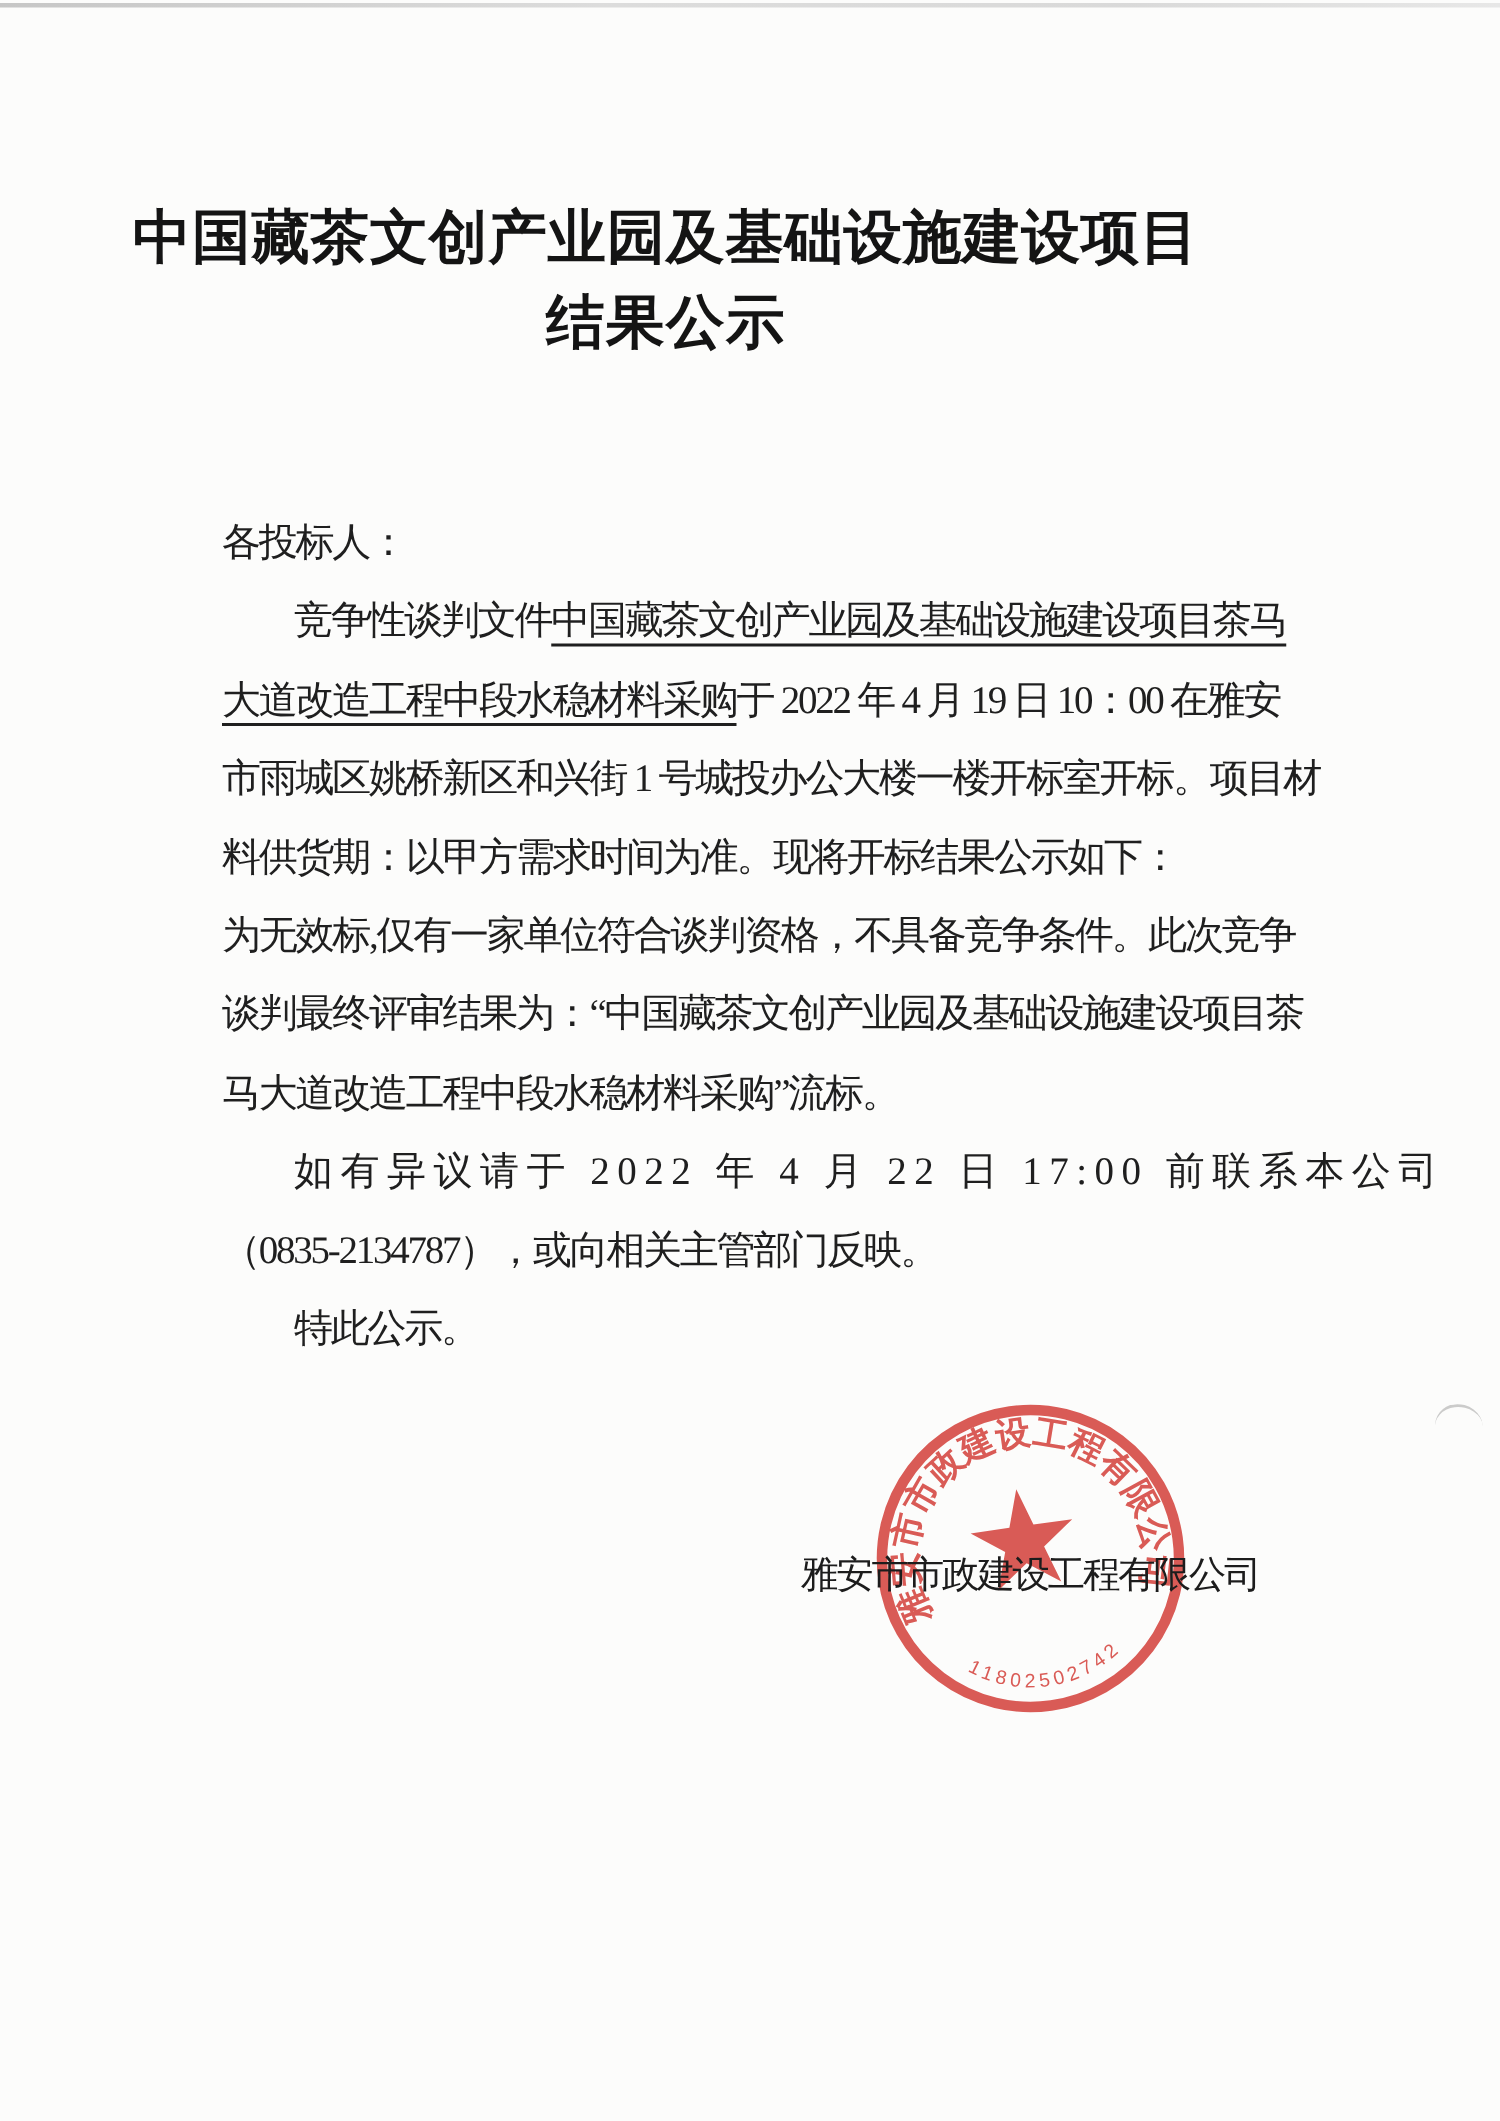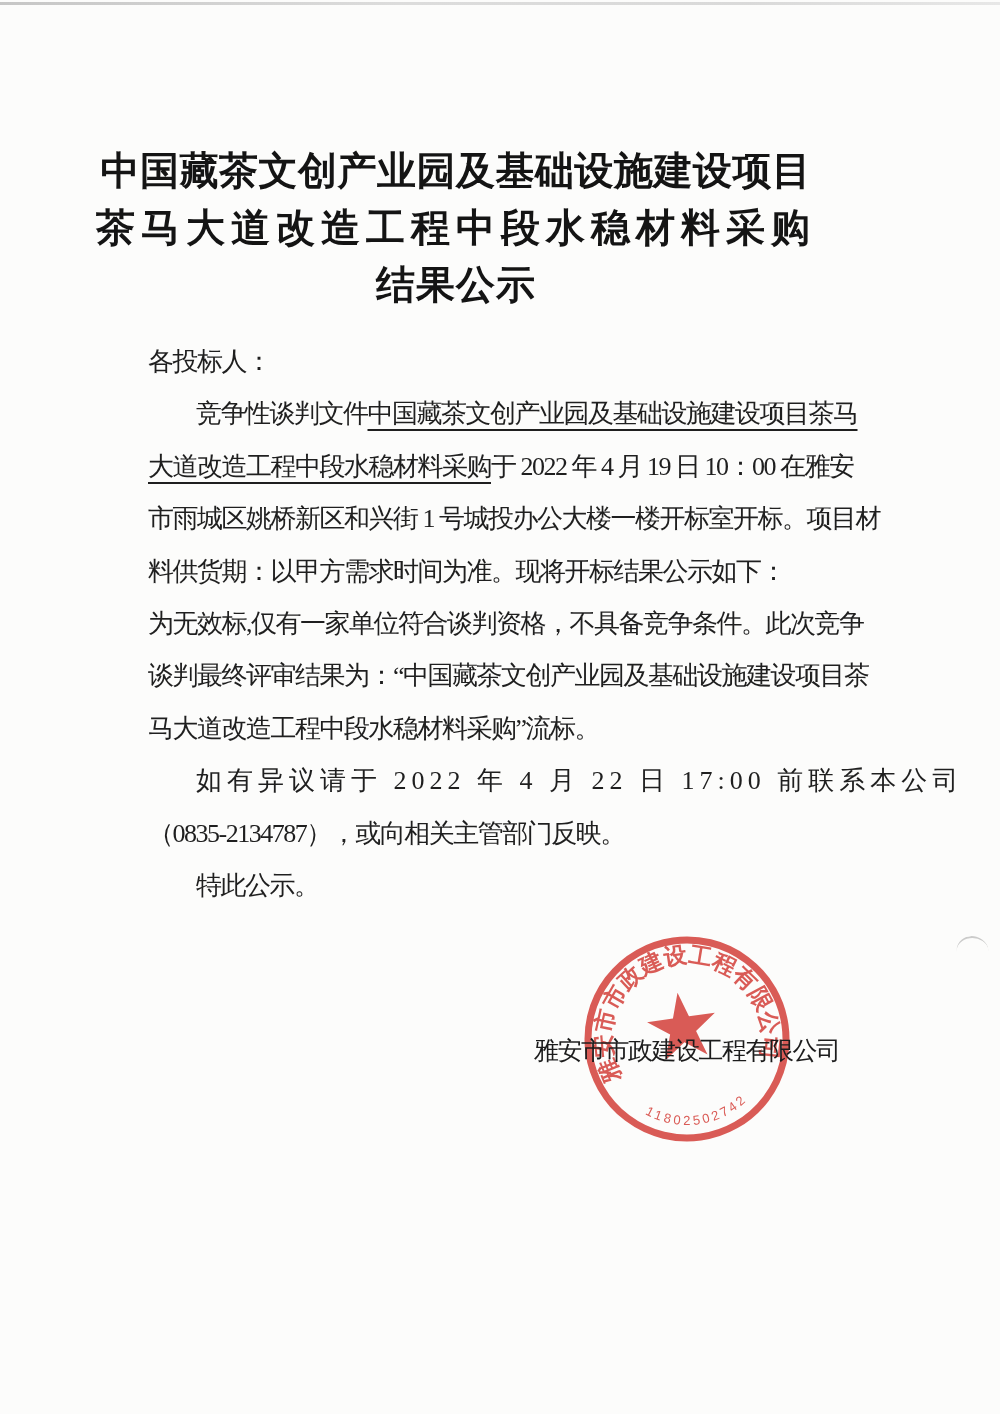--- a/index.html
+++ b/index.html
@@ -16,21 +16,21 @@
     position:absolute;top:2px;left:0;width:100%;height:3px;
     background:linear-gradient(to right,#9a9a9a 0%,#c2c2c2 40%,#bdbdbd 75%,#d6d6d6 100%);
     opacity:.55;
   }
   .pen-mark{
     position:absolute;left:956px;top:936px;width:32px;height:16px;
     border-top:2px solid #9b9b9b;border-radius:50% 60% 0 0/90% 100% 0 0;
     transform:rotate(-6deg);opacity:.5;
   }
   .title{
-    position:absolute;top:130px;left:0;width:888px;margin:12px;
+    position:absolute;top:130px;left:0;width:888px;margin:0;
     text-align:center;
     font-family:"Liberation Sans","DejaVu Sans",sans-serif;
     font-weight:bold;color:#141414;
     font-size:39px;line-height:57px;letter-spacing:0.5px;
   }
   .title .t2{letter-spacing:6px;}
   .title .t3{letter-spacing:1px;}
   .doc-body{
     position:absolute;left:148px;top:336px;width:724px;
     font-size:26px;line-height:52.4px;letter-spacing:-1.5px;
@@ -53,21 +53,20 @@
 </head>
 <body>
 
 <div class="page">
 
   <div class="scan-edge"></div>
   <div class="pen-mark"></div>
 
   <h1 class="title">
     <div class="t1">中国藏茶文创产业园及基础设施建设项目</div>
-    <div class="t2">茶马大道改造工程中段水稳材料采购</div>
     <div class="t3">结果公示</div>
   </h1>
 
   <div class="doc-body">
     <div class="line"><span>各投标人：</span></div>
     <div class="line indent"><span>竞争性谈判文件</span><span class="u">中国藏茶文创产业园及基础设施建设项目茶马</span></div>
     <div class="line"><span class="u">大道改造工程中段水稳材料采购</span><span>于 2022 年 4 月 19 日 10：00 在雅安</span></div>
     <div class="line"><span>市雨城区姚桥新区和兴街 1 号城投办公大楼一楼开标室开标。项目材</span></div>
     <div class="line"><span>料供货期：以甲方需求时间为准。现将开标结果公示如下：</span></div>
     <div class="line"><span>为无效标,仅有一家单位符合谈判资格，不具备竞争条件。此次竞争</span></div>

